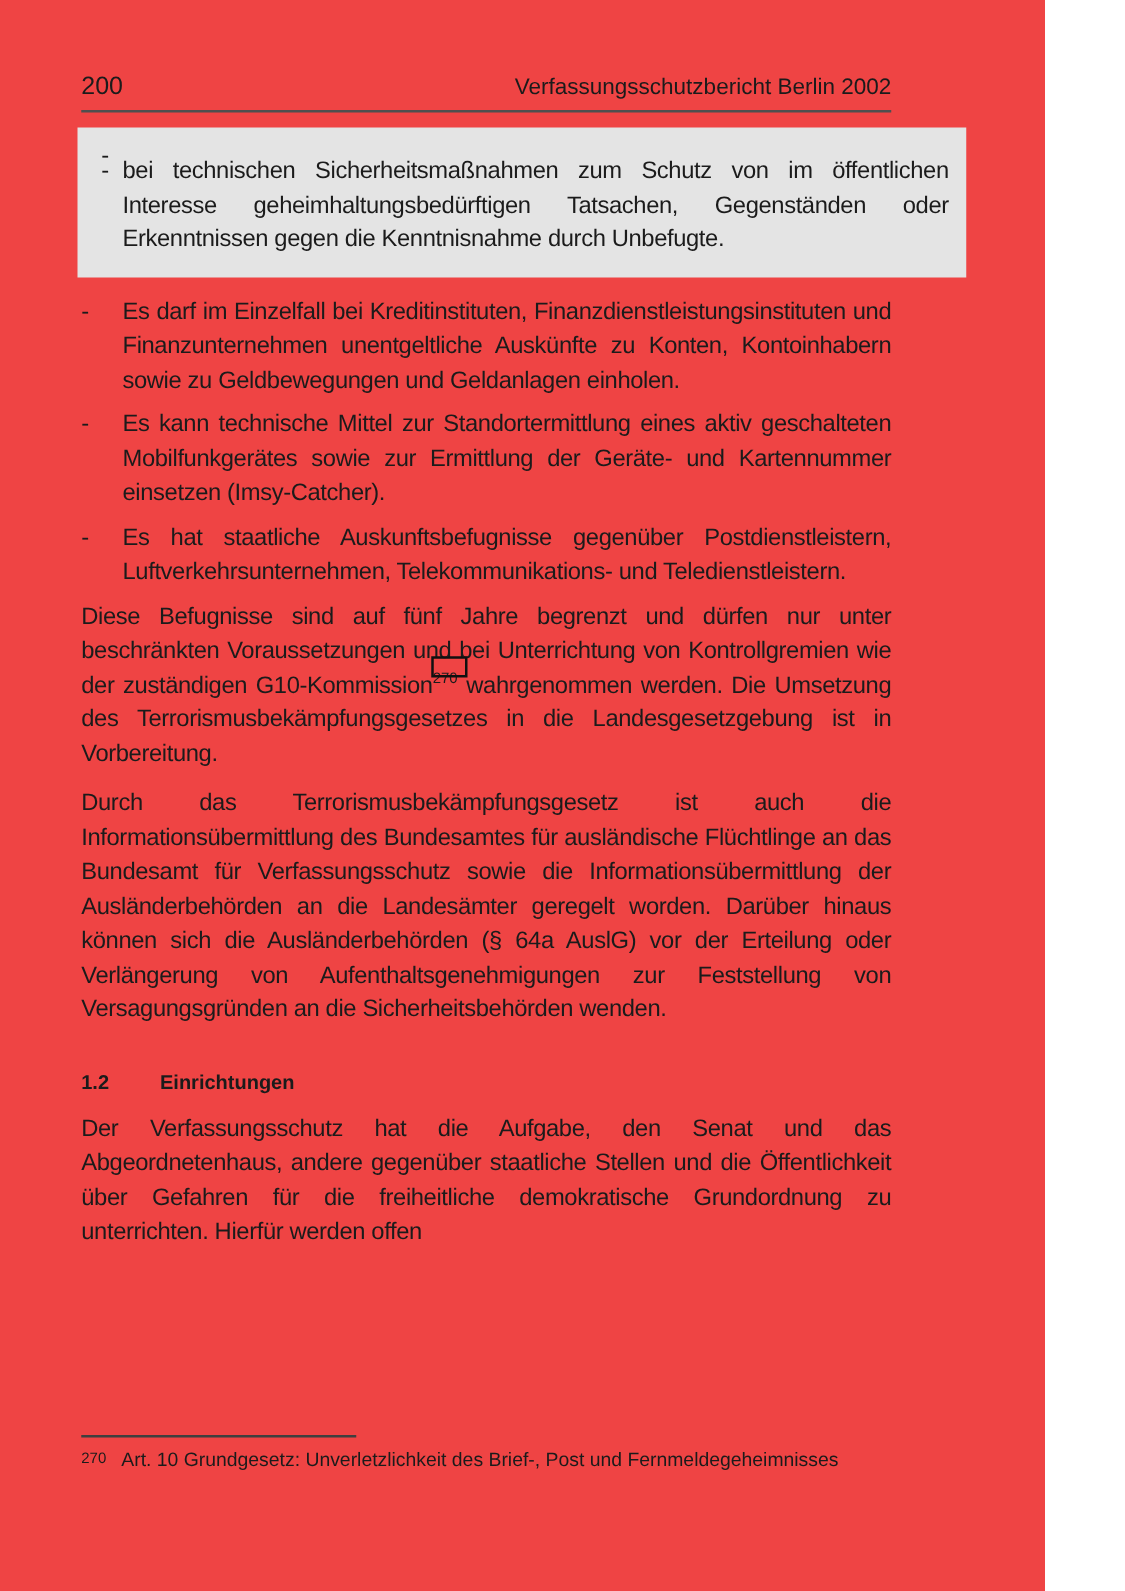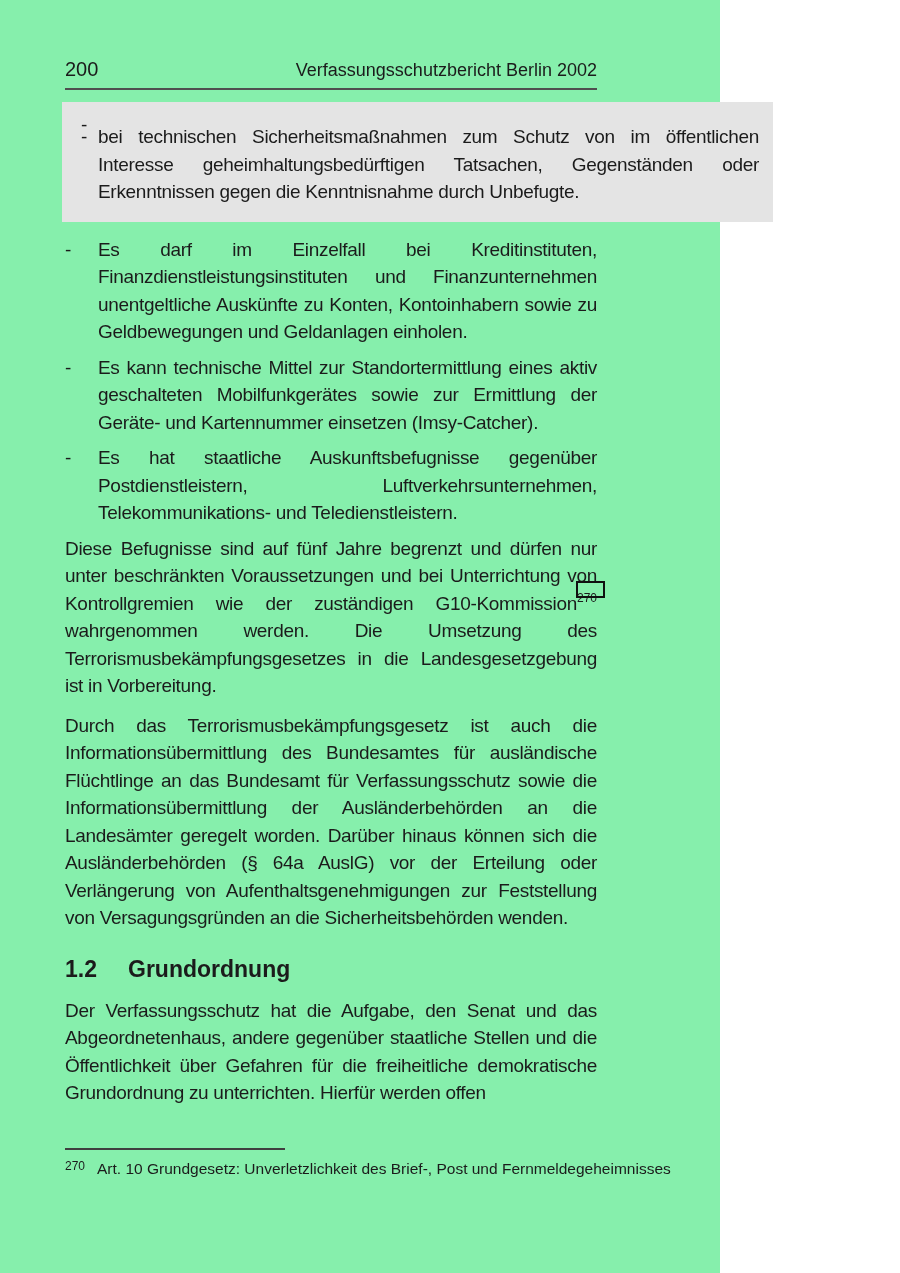--- a/index.html
+++ b/index.html
@@ -5,24 +5,24 @@
   html, body { margin:0; padding:0; }
   body {
     width:900px; height:1273px;
     background:#ffffff;
     font-family:"Liberation Sans", "DejaVu Sans", sans-serif;
     color:#1b1b1b;
     overflow:hidden;
   }
   .page {
     position:relative;
-    width:720px; height:1273px;
+    width:836px; height:1273px;
     box-sizing:border-box;
     padding:58px 123px 0 65px;
-    background:#86efac;
+    background:#ef4444;
   }
   
   .header {
     display:flex;
     justify-content:space-between;
     align-items:baseline;
     border-bottom:2px solid #4f4f4f;
     padding-bottom:7px;
     margin-bottom:12px;
   }
@@ -73,22 +73,22 @@
     position:absolute;
     left:-1px; top:-10px;
     width:25px; height:13px;
     border:2px solid #101010;
   }
 
   
   .section-heading {
     display:flex;
     font-weight:bold;
-    font-size:23px;
-    margin-top:24px;
+    font-size:16px;
+    margin-top:36px;
     margin-bottom:14px;
   }
   .section-number { width:63px; }
 
   
   .footnote {
     position:absolute;
     left:65px; top:1148px;
     width:712px;
   }
@@ -142,21 +142,21 @@
     <span class="dash">-</span>
     <span>Es hat staatliche Auskunftsbefugnisse gegenüber Postdienstleistern, Luftverkehrsunternehmen, Telekommunikations- und Teledienstleistern.</span>
   </div>
 
   <p class="just para"><span>Diese Befugnisse sind auf fünf Jahre begrenzt und dürfen nur unter beschränkten Voraussetzungen und bei Unterrichtung von Kontrollgremien wie der zuständigen G10-Kommission</span><sup class="fn-ref fn-boxed">270</sup><span> wahrgenommen werden. Die Umsetzung des Terrorismusbekämpfungsgesetzes in die Landesgesetzgebung ist in Vorbereitung.</span></p>
 
   <p class="just para">Durch das Terrorismusbekämpfungsgesetz ist auch die Informationsübermittlung des Bundesamtes für ausländische Flüchtlinge an das Bundesamt für Verfassungsschutz sowie die Informationsübermittlung der Ausländerbehörden an die Landesämter geregelt worden. Darüber hinaus können sich die Ausländerbehörden (§ 64a AuslG) vor der Erteilung oder Verlängerung von Aufenthaltsgenehmigungen zur Feststellung von Versagungsgründen an die Sicherheitsbehörden wenden.</p>
 
   <div class="section-heading">
     <span class="section-number">1.2</span>
-    <span>Grundordnung</span>
+    <span>Einrichtungen</span>
   </div>
 
   <p class="just para">Der Verfassungsschutz hat die Aufgabe, den Senat und das Abgeordnetenhaus, andere gegenüber staatliche Stellen und die Öffentlichkeit über Gefahren für die freiheitliche demokratische Grundordnung zu unterrichten. Hierfür werden offen</p>
 
   <div class="footnote">
     <div class="footnote-rule"></div>
     <div class="fn-line">
       <sup class="fn-marker">270</sup>
       <span>Art. 10 Grundgesetz: Unverletzlichkeit des Brief-, Post und Fernmeldegeheimnisses</span>
     </div>

